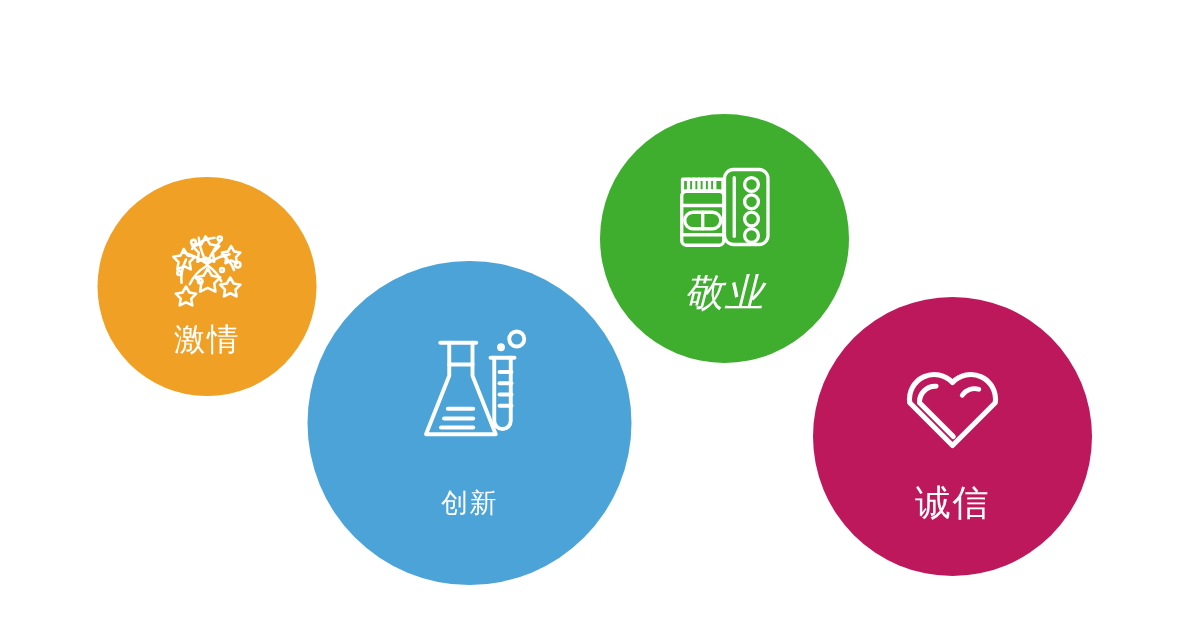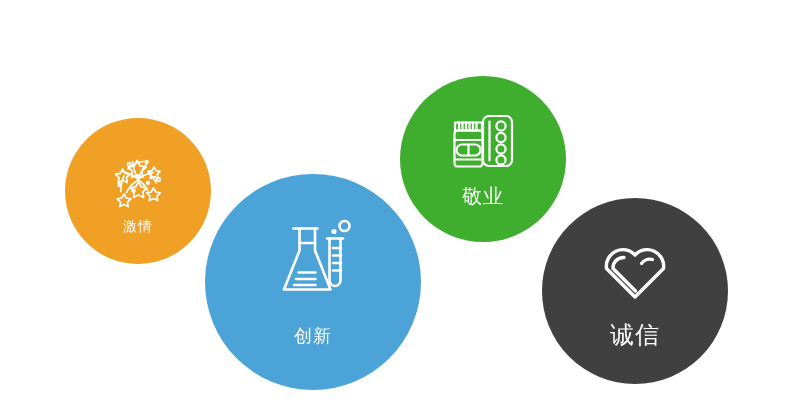--- a/index.html
+++ b/index.html
@@ -55,21 +55,21 @@
   #circle-passion {
     left: 65px;
     top: 118px;
     width: 146px;
     height: 146px;
     background: #F0A024;
     z-index: 1;
   }
   #circle-passion .circle-inner { padding-bottom: 2px; }
   #circle-passion .icon-wrap { margin-bottom: 8px; }
-  #circle-passion .value-label { font-size: 14px; }
+  #circle-passion .value-label { font-size: 21px; }
 
   
   #circle-innovation {
     left: 205px;
     top: 174px;
     width: 216px;
     height: 216px;
     background: #4BA3D8;
     z-index: 4;
   }
@@ -81,21 +81,21 @@
   #circle-dedication {
     left: 400px;
     top: 76px;
     width: 166px;
     height: 166px;
     background: #3FAE2F;
     z-index: 3;
   }
   #circle-dedication .circle-inner { padding-bottom: 2px; }
   #circle-dedication .icon-wrap { margin-bottom: 12px; }
-  #circle-dedication .value-label { font-size: 20px; }
+  #circle-dedication .value-label { font-size: 26px; font-style: italic; }
 
   
   #circle-integrity {
     left: 542px;
     top: 198px;
     width: 186px;
     height: 186px;
     background: #DE4A5F;
     z-index: 2;
   }
@@ -198,21 +198,21 @@
           <path d="M4.5 28 h28 M4.5 47.5 h28"></path>
 
           <path d="M12 32.5 h13 a5.5 5.5 0 0 1 0 11 h-13 a5.5 5.5 0 0 1 0 -11z"></path>
           <path d="M18.5 32.5 v11"></path>
         </svg>
       </span>
       <span class="value-label">敬业</span>
     </div>
   </div>
 
-  <div class="value-circle" id="circle-integrity" style="background: #404040;">
+  <div class="value-circle" id="circle-integrity" style="background: #be185d;">
     <div class="circle-inner">
       <span class="icon-wrap">
         <svg width="76" height="68" viewBox="0 0 76 68" fill="none" stroke="#ffffff" stroke-width="3.4" stroke-linecap="round" stroke-linejoin="round">
 
           <path d="M38 62 L9.5 33.5 A16.5 16.5 0 0 1 38 20 A16.5 16.5 0 0 1 66.5 33.5 L38 62z"></path>
 
           <path d="M38.5 56 L16 33.5 A10.5 10.5 0 0 1 27 22.5"></path>
 
           <path d="M44.5 28.5 A10 10 0 0 1 55.5 24.5" stroke-width="3.2"></path>
         </svg>

